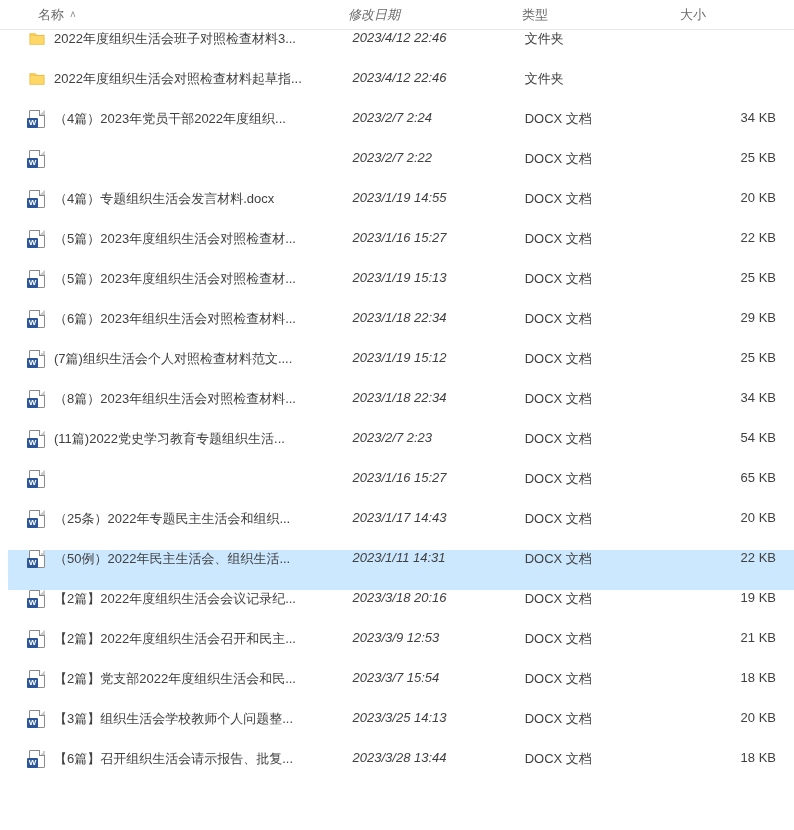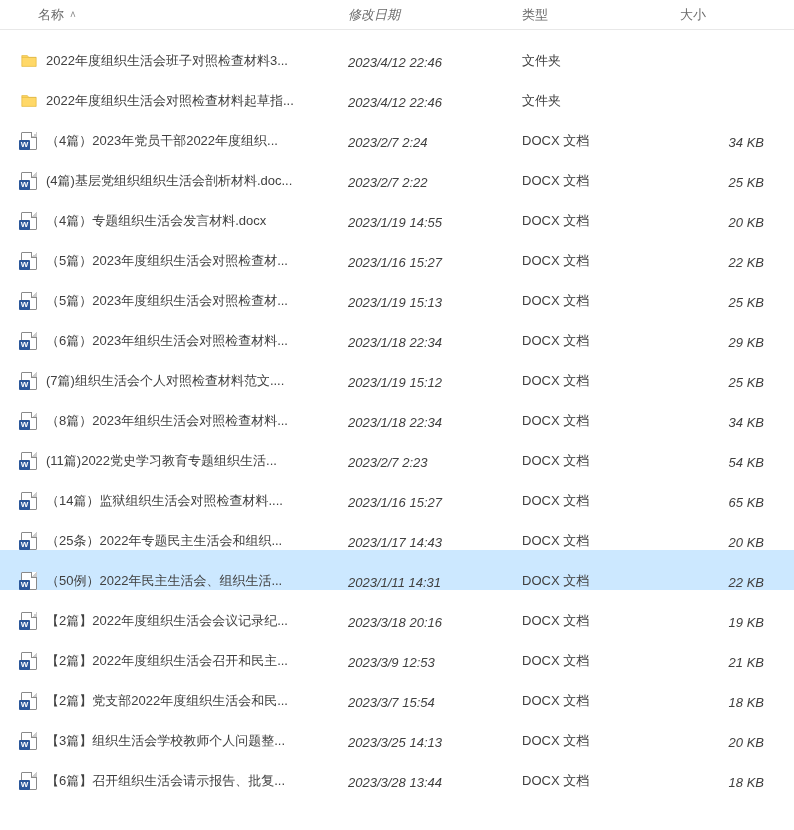--- a/index.html
+++ b/index.html
@@ -31,23 +31,24 @@
   color: #888;
 }
 .header-row > div {
   border-right: 1px solid transparent;
   height: 100%;
   display: flex;
   align-items: center;
 }
 .row {
   display: flex;
-  align-items: flex-end;
+  align-items: flex-start;
   height: 40px;
   color: #404040;
+  margin-left: 8px;
 }
 .row.selected { background: #cce8ff; }
 .row .col-name {
   display: flex;
   align-items: center;
   padding-left: 20px;
   white-space: nowrap;
   overflow: hidden;
   text-overflow: ellipsis;
 }
@@ -88,21 +89,21 @@
   line-height: 10px;
   text-align: center;
   font-weight: bold;
 }
 .name-text {
   white-space: nowrap;
   overflow: hidden;
   text-overflow: ellipsis;
   max-width: 290px;
 }
-.row .col-size { padding-right: 30px; text-align: right; font-style: italic; }
+.row .col-size { padding-right: 18px; text-align: right; }
 </style>
 </head>
 <body>
 
 <div class="file-list">
 
   <div class="header-row">
     <div class="col-name">
       <span>名称</span>
       <span class="sort-arrow">˄</span>
@@ -160,21 +161,20 @@
         <div class="col-type">DOCX 文档</div>
         <div class="col-size">34 KB</div>
       </div>
       <div class="row">
         <div class="col-name">
           <span class="icon">
             <span class="word-icon">
               <span class="word-badge">W</span>
             </span>
           </span>
-          <span class="name-text">(4篇)基层党组织组织生活会剖析材料.doc...</span>
         </div>
         <div class="col-date">2023/2/7 2:22</div>
         <div class="col-type">DOCX 文档</div>
         <div class="col-size">25 KB</div>
       </div>
       <div class="row">
         <div class="col-name">
           <span class="icon">
             <span class="word-icon">
               <span class="word-badge">W</span>
@@ -264,21 +264,20 @@
         <div class="col-type">DOCX 文档</div>
         <div class="col-size">54 KB</div>
       </div>
       <div class="row">
         <div class="col-name">
           <span class="icon">
             <span class="word-icon">
               <span class="word-badge">W</span>
             </span>
           </span>
-          <span class="name-text">（14篇）监狱组织生活会对照检查材料....</span>
         </div>
         <div class="col-date">2023/1/16 15:27</div>
         <div class="col-type">DOCX 文档</div>
         <div class="col-size">65 KB</div>
       </div>
       <div class="row">
         <div class="col-name">
           <span class="icon">
             <span class="word-icon">
               <span class="word-badge">W</span>

